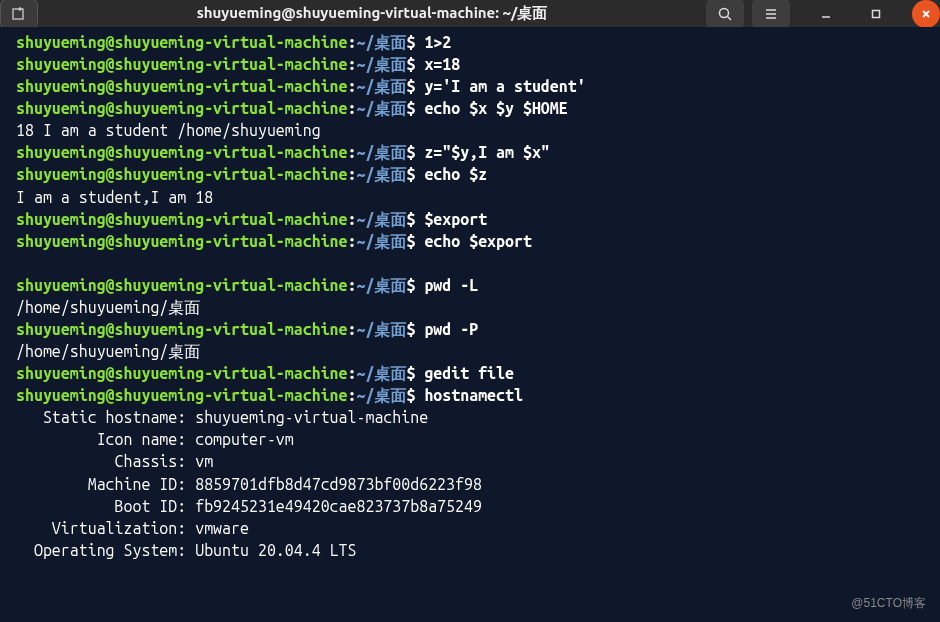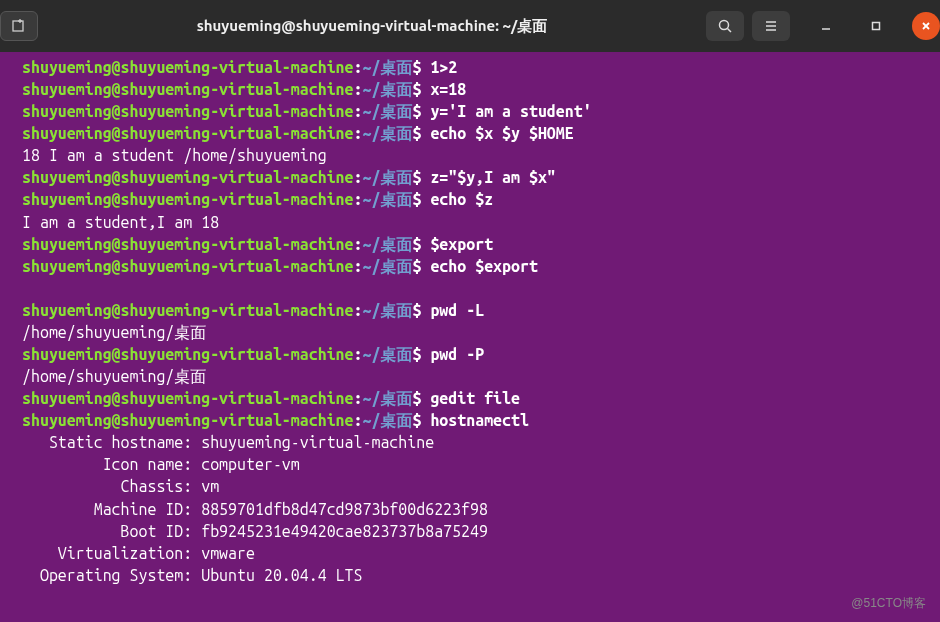--- a/index.html
+++ b/index.html
@@ -16,21 +16,21 @@
       position: relative;
     }
     .window {
       width: 100%;
       height: 100%;
       background: #2c001e;
       display: flex;
       flex-direction: column;
     }
     .titlebar {
-      height: 52px;
+      height: 27px;
       background: #2b2b2b;
       display: flex;
       align-items: center;
       padding: 0 0;
       gap: 8px;
       color: #f5f5f5;
     }
     .tab-btn {
       width: 38px;
       height: 30px;
@@ -70,22 +70,22 @@
       cursor: pointer;
       margin-left: 14px;
       color: #ddd;
     }
     .close-btn {
       background: #e95420;
       color: #fff;
     }
     .terminal {
       flex: 1;
-      background: #701a75;
-      padding: 4px 22px;
+      background: #0f172a;
+      padding: 4px 16px;
       font-size: 16px;
       line-height: 1.38;
       color: #ffffff;
       overflow: hidden;
       white-space: pre;
       font-weight: bold;
     }
     .prompt-user { color: #8ae234; }
     .prompt-colon { color: #ffffff; }
     .prompt-tilde { color: #729fcf; }

